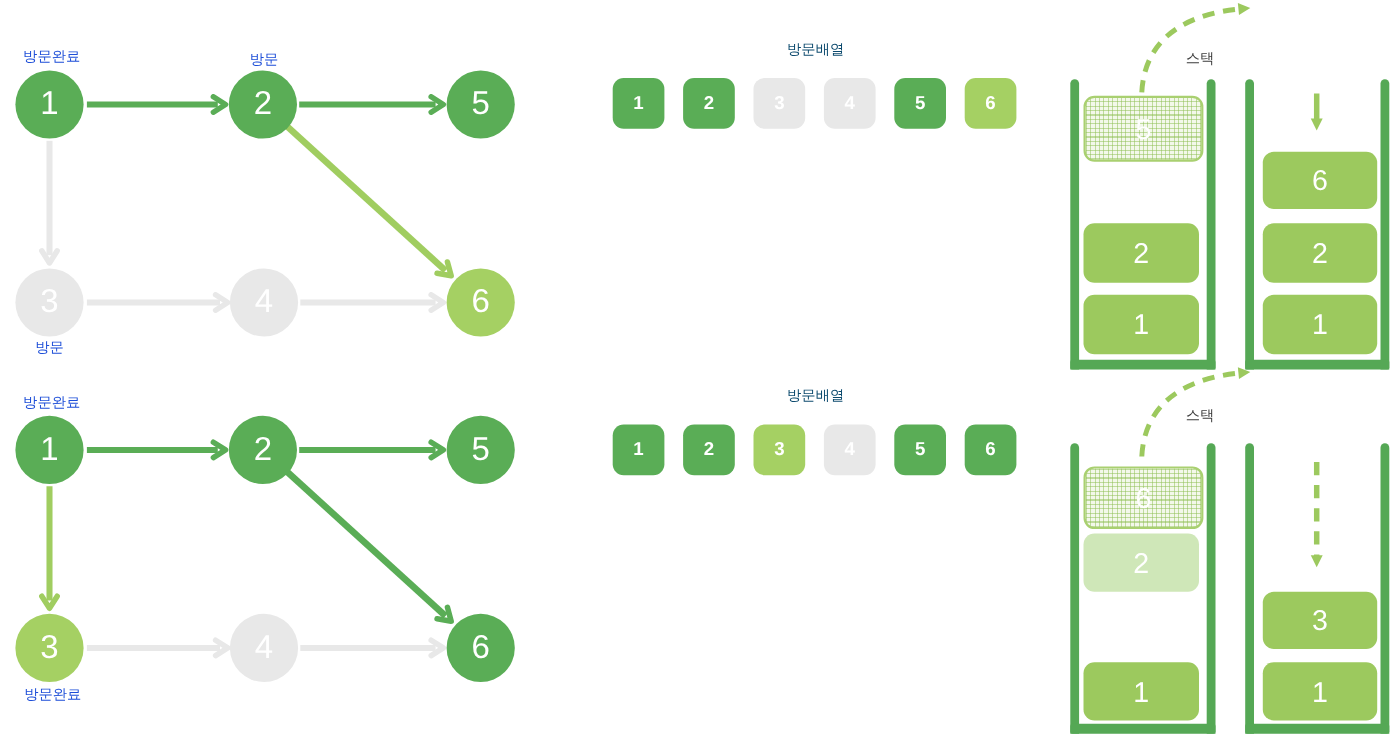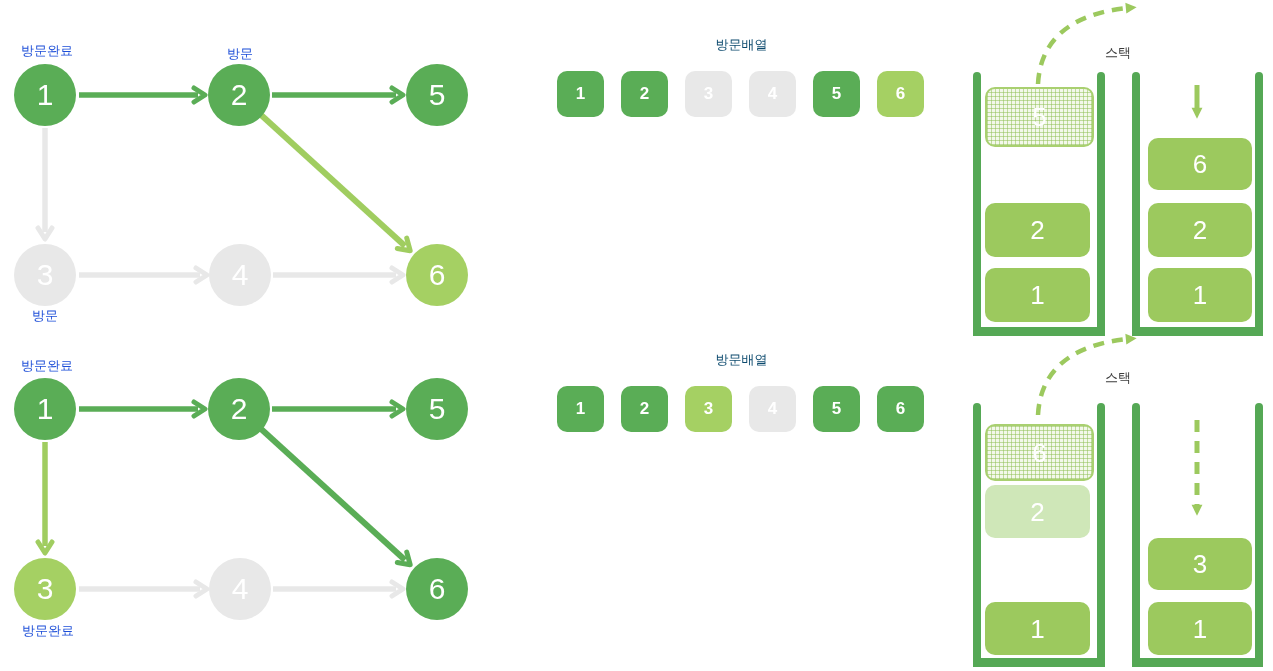--- a/index.html
+++ b/index.html
@@ -28,21 +28,21 @@
   .tube{position:absolute;}
   .wall{position:absolute;top:0;bottom:0;width:8px;background:#55a855;border-radius:4px 4px 0 0;}
   .base{position:absolute;left:0;right:0;bottom:0;height:9px;background:#55a855;border-radius:2px;}
   .sbox{position:absolute;border-radius:10px;background:#9cc95e;color:#fff;
         display:flex;align-items:center;justify-content:center;font-size:26px;line-height:1;}
   .sbox.faded{background:#cfe7b8;}
   .sbox.hatched{background-color:#f3f8ea;border:2px solid #a9d070;color:#fff;
         background-image:
           repeating-linear-gradient(0deg, rgba(140,190,80,.5) 0 1px, transparent 1px 4px),
           repeating-linear-gradient(90deg, rgba(140,190,80,.5) 0 1px, transparent 1px 4px);}
-  .stack-title{position:absolute;font-size:13px;color:#3b3b3b;text-align:center;width:80px;}
+  .stack-title{position:absolute;font-size:13px;color:#3b3b3b;text-align:left;width:80px;}
 </style>
 </head>
 <body>
 
 <div class="canvas">
 
   <div class="panel" style="left:0;top:0;width:500px;height:340px">
     <svg class="gsvg" width="500" height="340">
       <defs>
         <marker id="chG1" viewBox="0 0 20 20" markerWidth="20" markerHeight="20" refX="8" refY="10" orient="auto" markerUnits="userSpaceOnUse">

